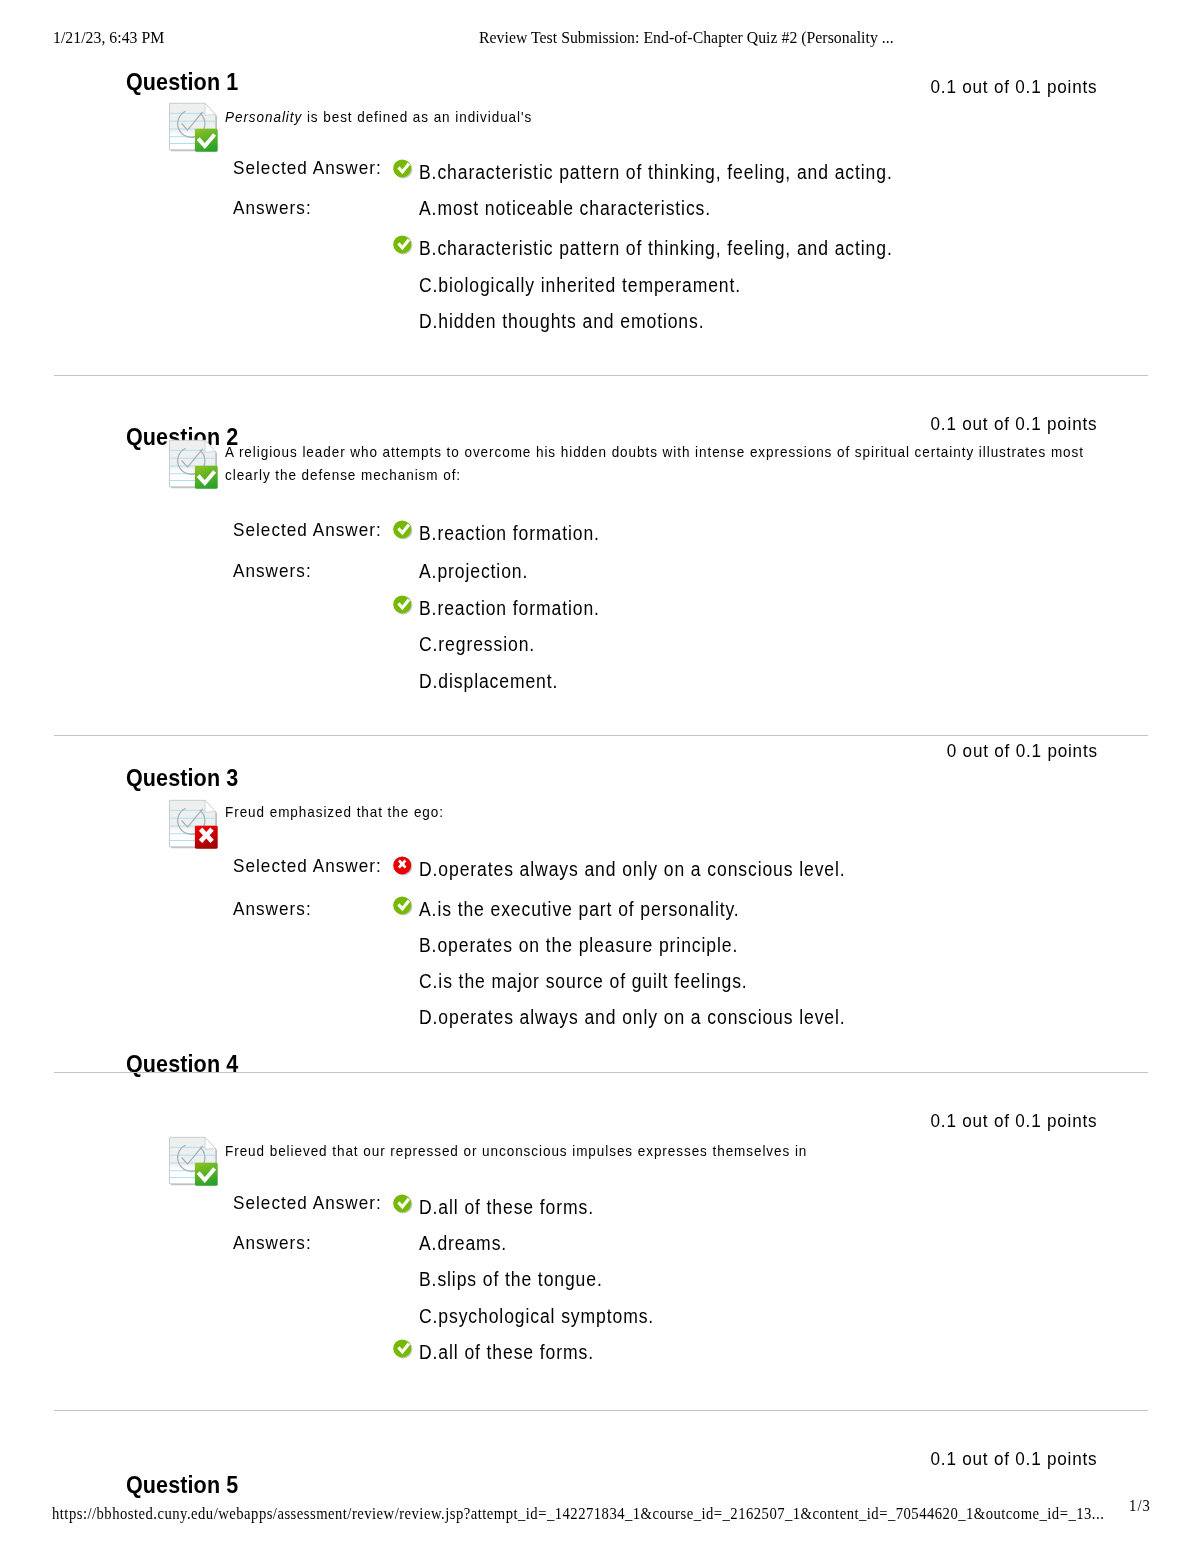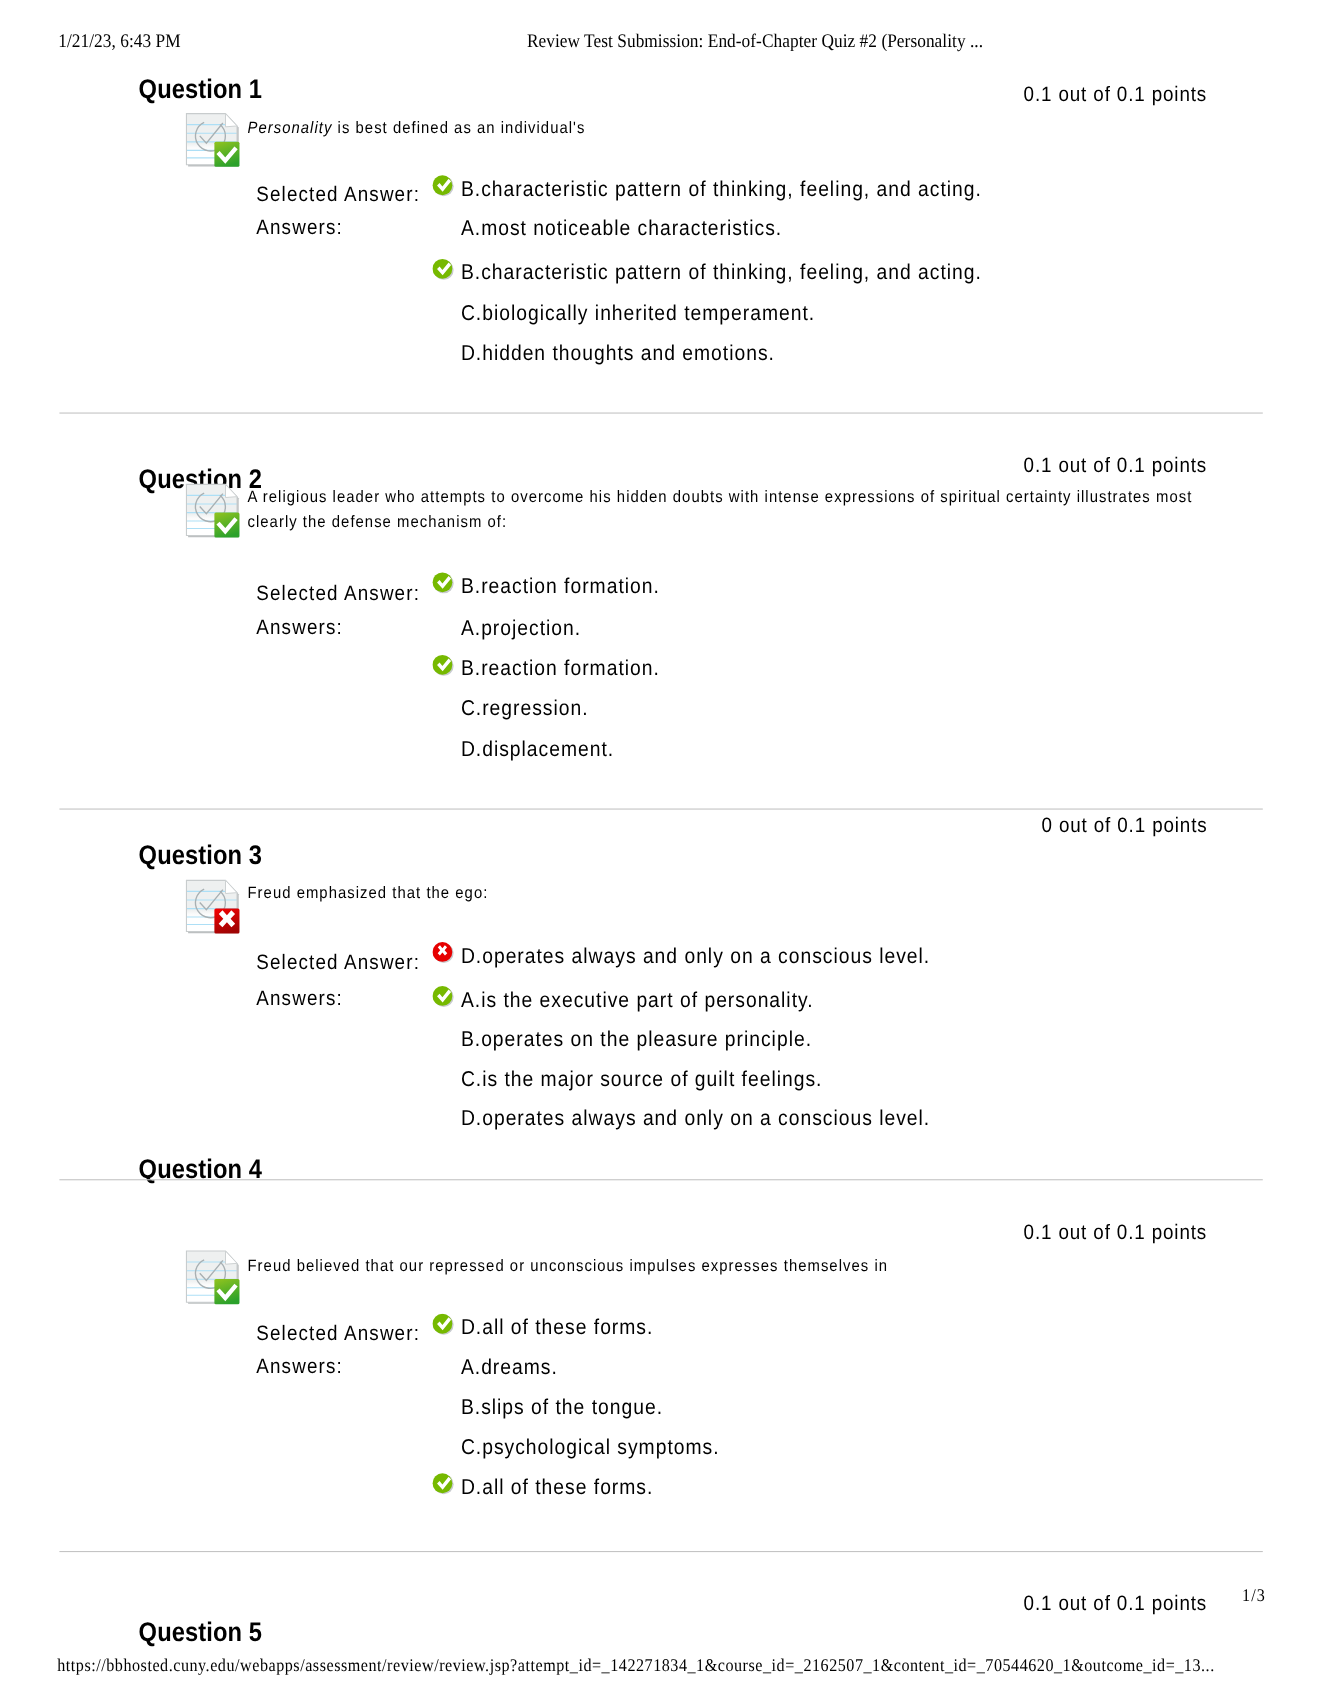--- a/index.html
+++ b/index.html
@@ -22,21 +22,21 @@
   .ph-date  { position:absolute; left:53px;  top:26.5px; white-space:nowrap; }
   .ph-title { position:absolute; left:479px; top:26.5px; white-space:nowrap;text-align:right; }
   .print-header .cond { transform:scaleX(0.90); letter-spacing:0.04px; }
 
   .print-footer {
     position:absolute; left:0; top:0; width:1200px;
     font-family:"Liberation Serif", serif;
     font-size:16.3px; color:#000;
   }
   .pf-url  { position:absolute; left:52.2px; top:1504px; white-space:nowrap; }
-  .pf-page { position:absolute; left:1128.7px; top:1440px; white-space:nowrap;font-family:Liberation Serif, serif; }
+  .pf-page { position:absolute; left:1128.7px; top:1496px; white-space:nowrap;font-family:Liberation Serif, serif; }
   .print-footer .cond { transform:scaleX(0.90); letter-spacing:0.535px; }
   .pf-page .cond { letter-spacing:1.2px; }
 
   
   .content { position:absolute; left:0; top:0; width:1200px; }
 
   .qblock { position:absolute; left:0; top:0; width:1200px; }
 
   
   .cond { display:inline-block; transform:scaleX(0.90); transform-origin:left center; }
@@ -62,21 +62,21 @@
     width:960px;
   }
   .qtext i { font-style:italic; }
   .qtext .cond { letter-spacing:1.05px; white-space:normal; max-width:975px; }
 
   .ansrow { position:absolute; left:0; width:1200px; height:0; }
   .anslabel {
     position:absolute; left:232.6px; top:0;
     font-size:19px; color:#000; white-space:nowrap;
   }
-  .ansrow.selected .anslabel { top:-3.3px;margin-top:10px; }
+  .ansrow.selected .anslabel { top:-3.3px; }
   .anslabel .cond { letter-spacing:1.16px; }
   .ansmark { position:absolute; left:393.3px; top:-1.6px; width:20px; height:20px; }
   .anstext { position:absolute; left:419px; top:0; font-size:19.5px; color:#000; white-space:nowrap; }
   .anstext .cond { letter-spacing:1.0px; }
 
   hr.sep {
     position:absolute; left:54px; width:1094px; height:0;
     border:0; border-top:1.5px solid #c4c4c4; margin:0;
   }
 </style>

